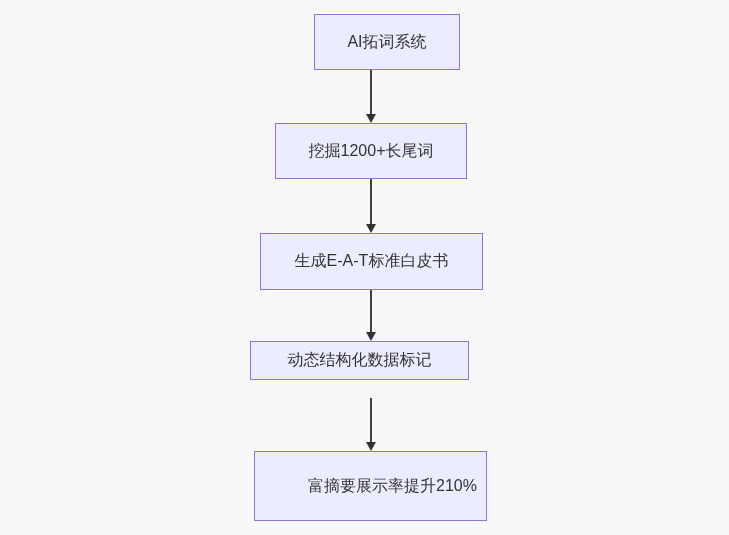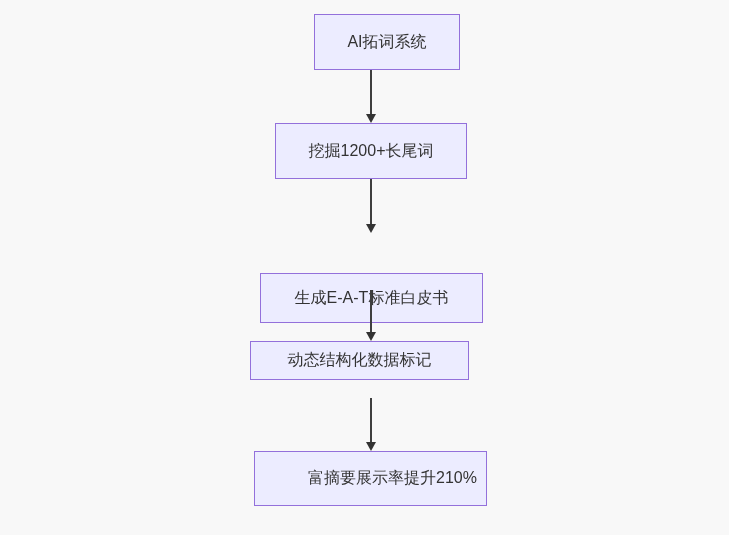--- a/index.html
+++ b/index.html
@@ -22,23 +22,23 @@
     color: #333333;
     font-size: 16px;
     display: flex;
     align-items: center;
     justify-content: center;
     text-align: center;
     white-space: nowrap;
   }
   .n1 { left: 298px; top: 14px;  width: 146px; height: 56px; margin-left: 16px; }
   .n2 { left: 275px; top: 123px; width: 192px; height: 56px; text-align: center; }
-  .n3 { left: 260px; top: 233px; width: 223px; height: 50px; margin-top: 40px; }
+  .n3 { left: 260px; top: 233px; width: 223px; height: 57px; }
   .n4 { left: 250px; top: 341px; width: 219px; height: 39px; }
-  .n5 { left: 254px; top: 451px; width: 233px; height: 55px; padding-left: 44px; }
+  .n5 { left: 254px; top: 451px; width: 233px; height: 70px; padding-left: 44px; }
 
   .edge-line {
     position: absolute;
     width: 2px;
     background: #3f3f3f;
     left: 370px;
   }
   .l1 { top: 70px;  height: 45px; }
   .l2 { top: 179px; height: 46px; }
   .l3 { top: 290px; height: 43px; }

